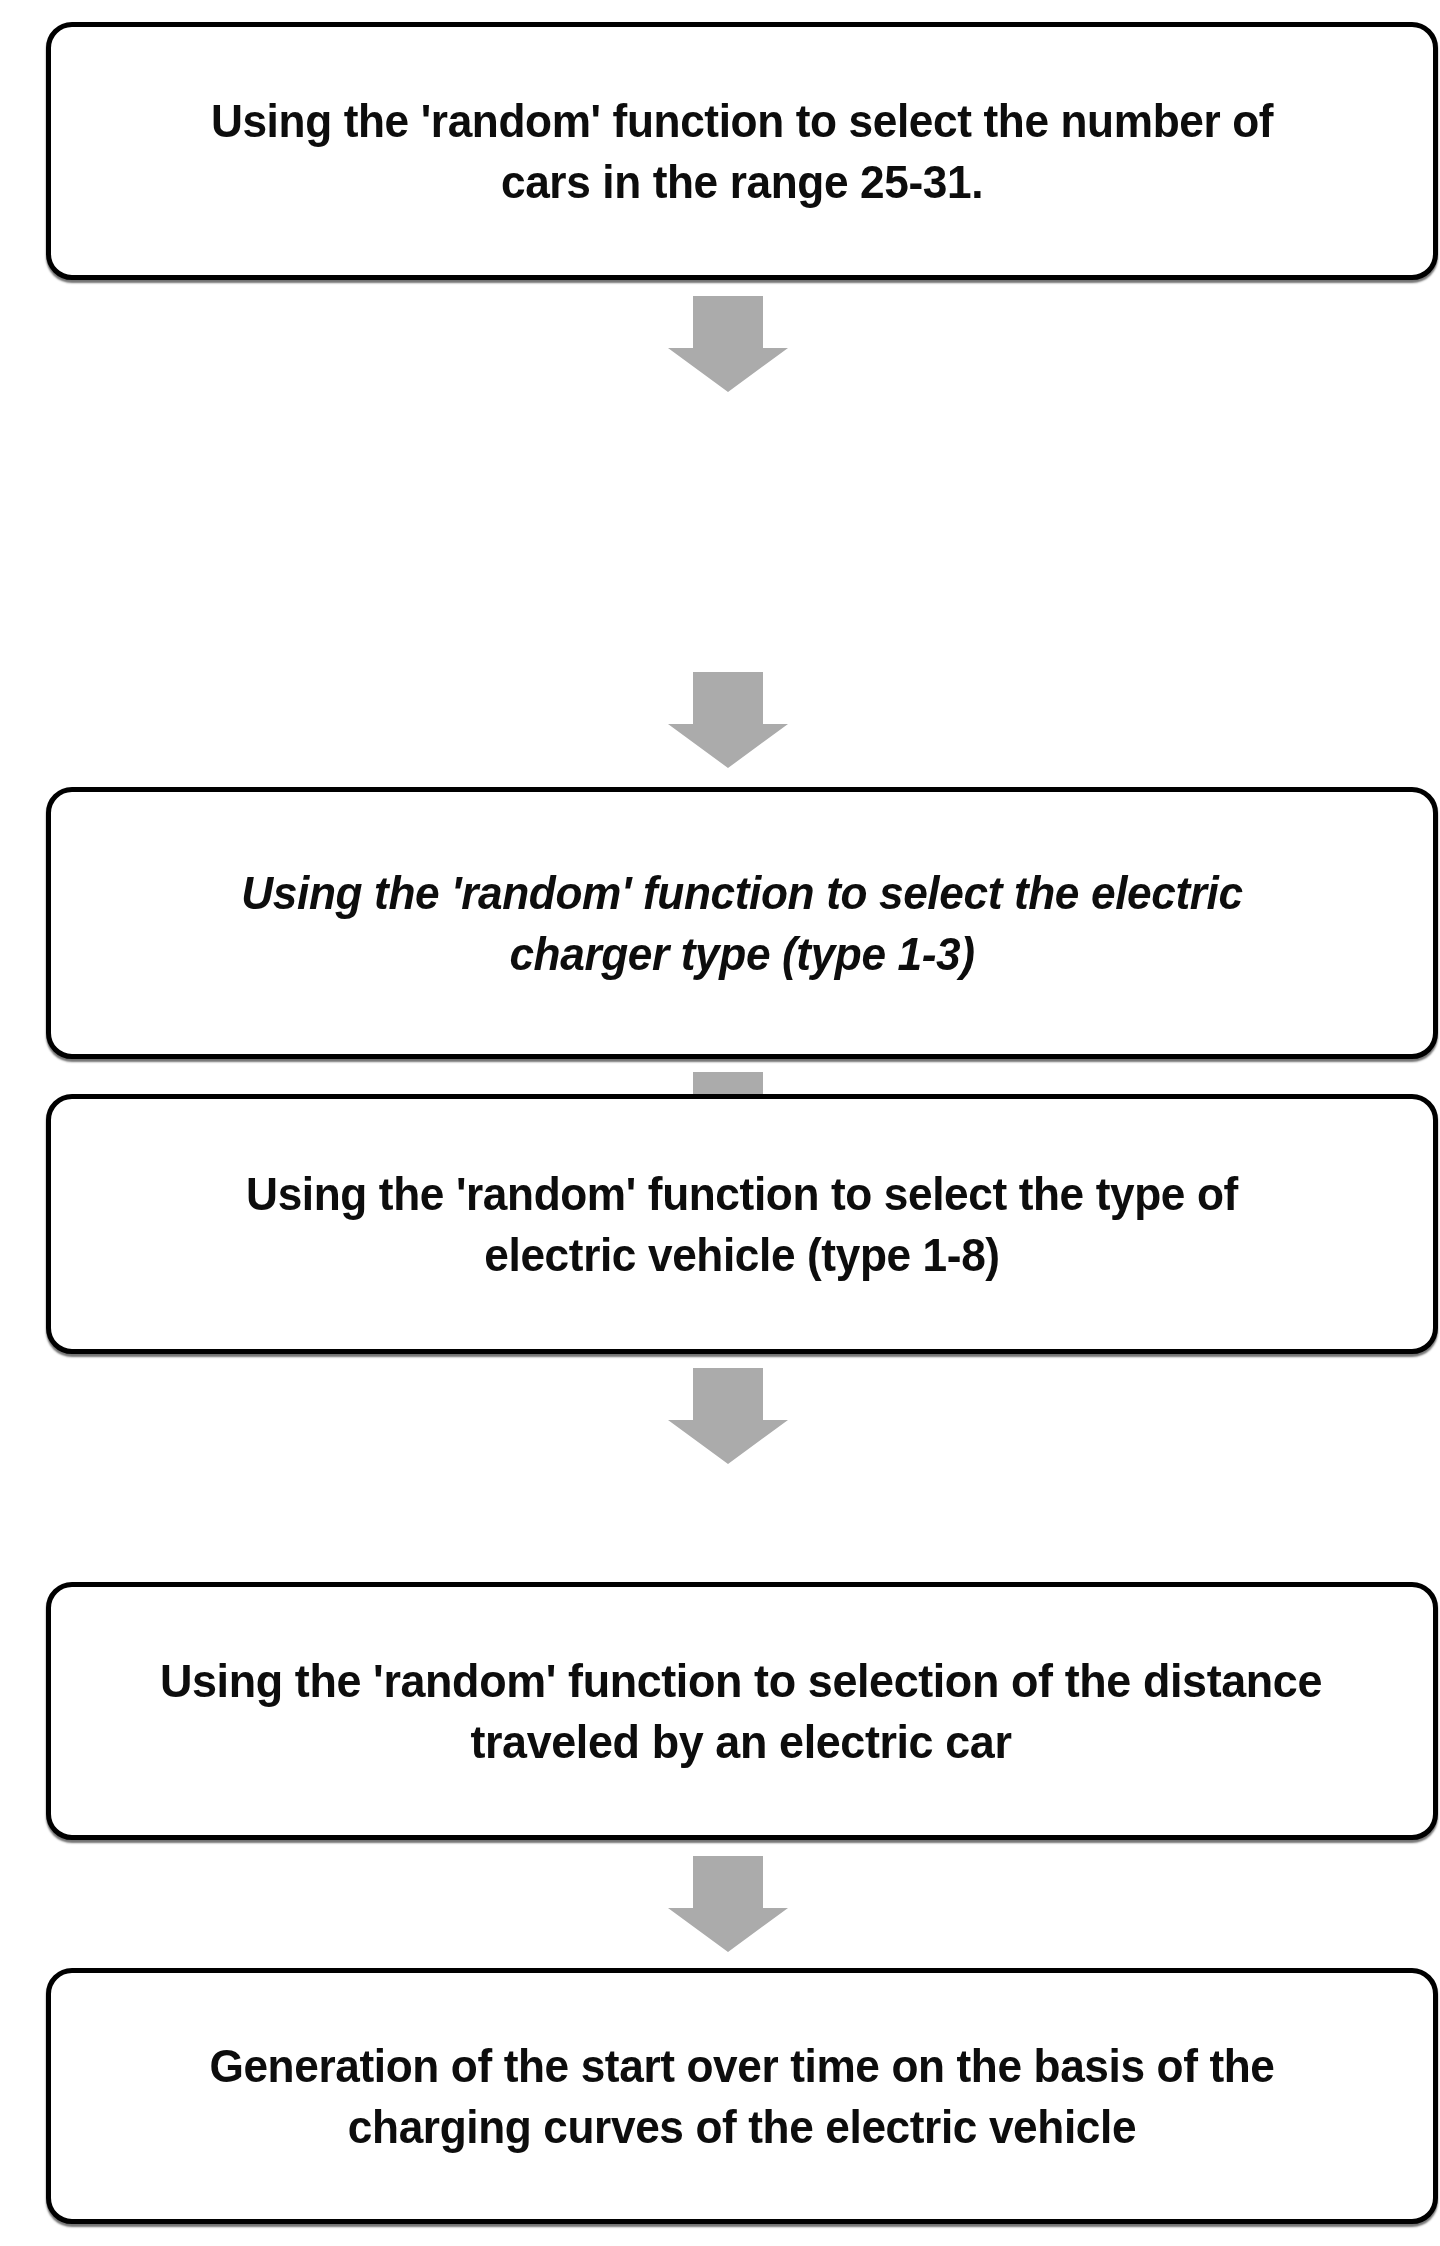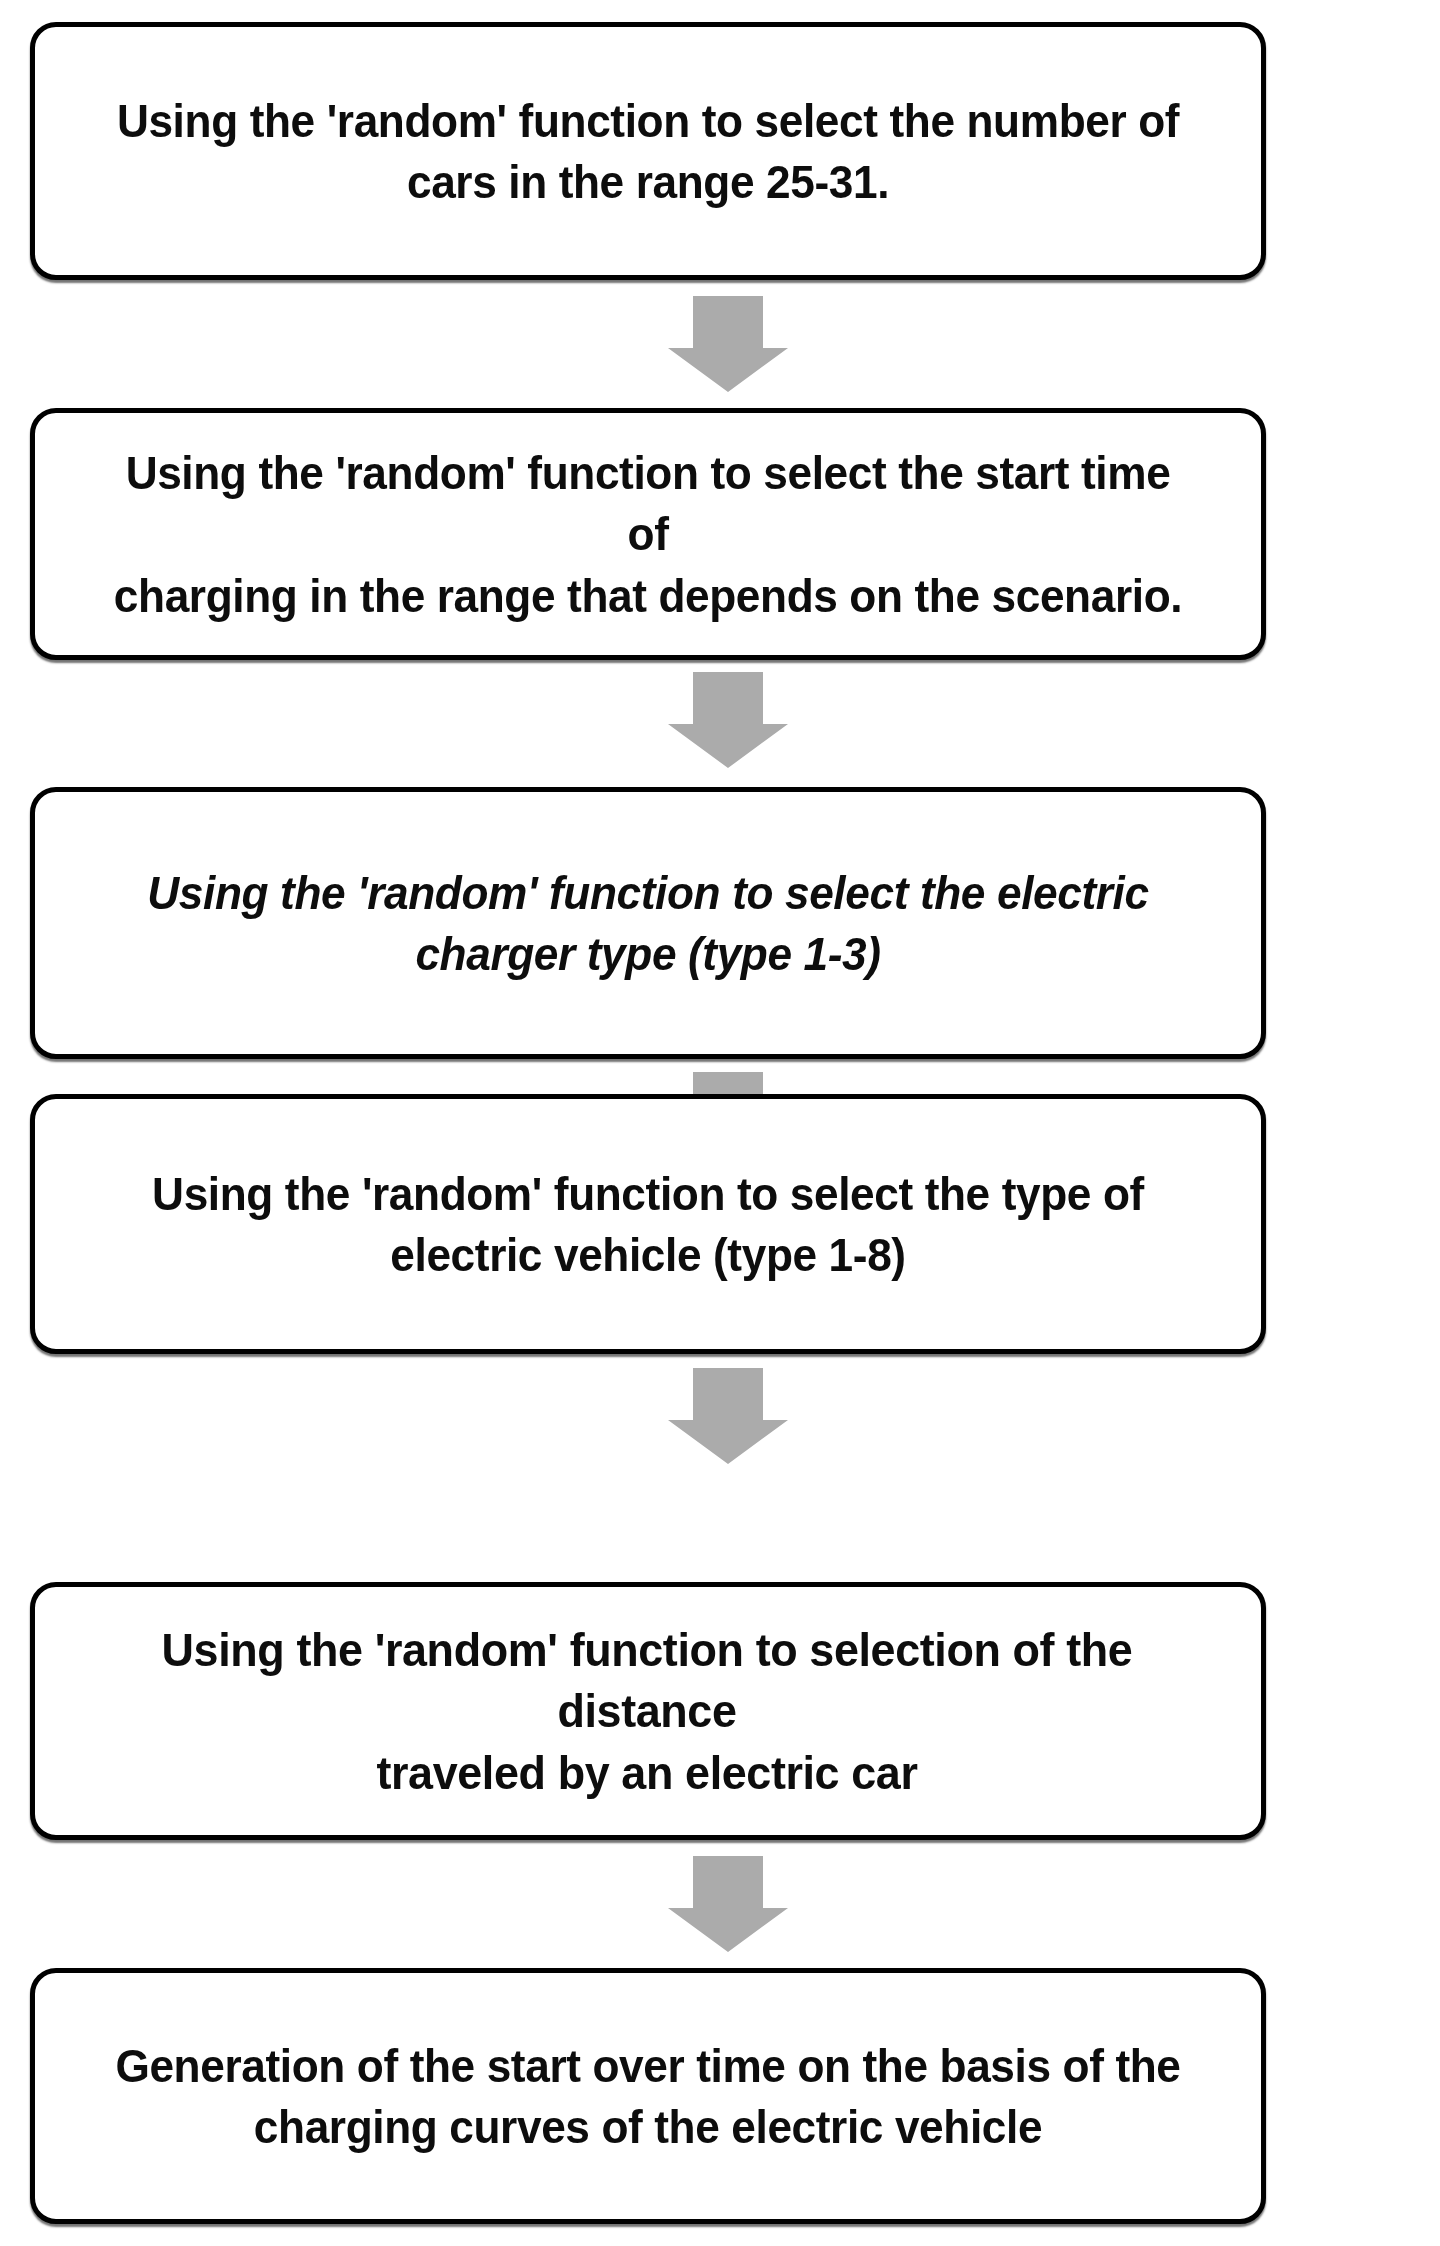--- a/index.html
+++ b/index.html
@@ -18,22 +18,22 @@
     position: relative;
     width: 1440px;
     height: 2246px;
     overflow: hidden;
     background: #ffffff;
   }
 
   
   .node {
     position: absolute;
-    left: 30px;
-    width: 1236px;
+    left: 46px;
+    width: 1392px;
     box-sizing: border-box;
     border: 5px solid #000000;
     border-radius: 26px;
     background: #ffffff;
     box-shadow: 0 3px 2px rgba(0,0,0,0.55);
     display: flex;
     align-items: center;
     justify-content: center;
     padding: 6px 34px;
   }
@@ -92,24 +92,20 @@
     <span class="node-label">Using the 'random' function to select the number of
 cars in the range 25-31.</span>
   </div>
 
   <div class="arrow arrow-1">
     <svg viewBox="0 0 120 96" xmlns="http://www.w3.org/2000/svg" aria-hidden="true">
       <polygon points="25,0 95,0 95,52 120,52 60,96 0,52 25,52" fill="#ABABAB"></polygon>
     </svg>
   </div>
 
-  <div class="node node-2">
-    <span class="node-label">Using the 'random' function to select the start time of
-charging in the range that depends on the scenario.</span>
-  </div>
 
   <div class="arrow arrow-2">
     <svg viewBox="0 0 120 96" xmlns="http://www.w3.org/2000/svg" aria-hidden="true">
       <polygon points="25,0 95,0 95,52 120,52 60,96 0,52 25,52" fill="#ABABAB"></polygon>
     </svg>
   </div>
 
   <div class="node node-3">
     <span class="node-label">Using the 'random' function to select the electric
 charger type (type 1-3)</span>

